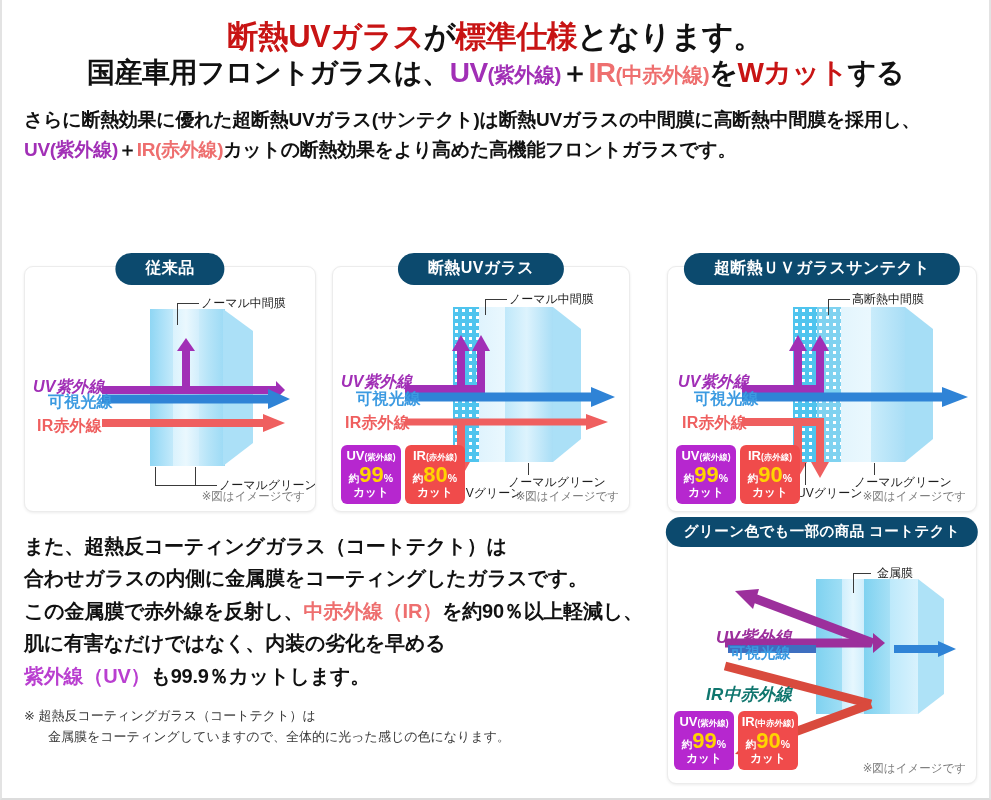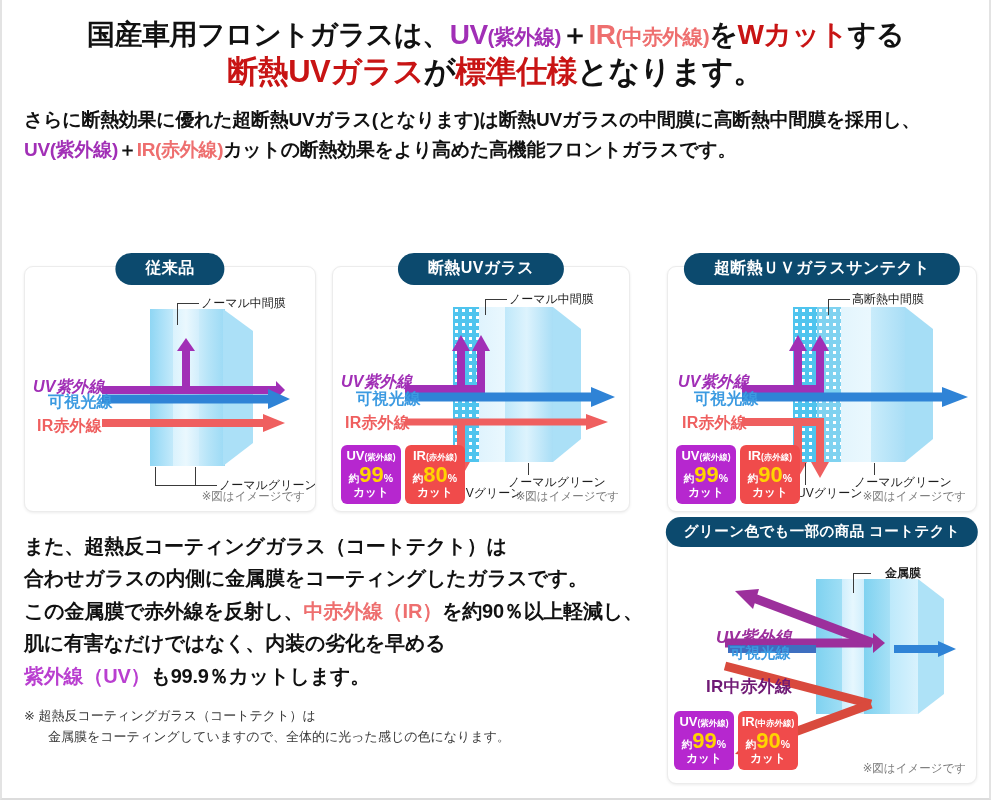--- a/index.html
+++ b/index.html
@@ -141,30 +141,30 @@
   .bnote .ln2{display:block;padding-left:24px;}
 
   svg{display:block;overflow:visible;}
 </style>
 </head>
 <body>
 
 <div id="page">
 
   <div class="headline">
+    <span class="ln hl2">
+      <span class="k-red">断熱UVガラス</span><span class="k-black">が</span><span class="k-red">標準仕様</span><span class="k-black">となります。</span>
+    </span>
     <span class="ln hl1">
       <span class="k-black">国産車用フロントガラスは、</span><span class="k-purple">UV</span><span class="k-purple sm">(紫外線)</span><span class="plus">＋</span><span class="k-salmon">IR</span><span class="k-salmon sm">(中赤外線)</span><span class="k-black">を</span><span class="k-red">Wカット</span><span class="k-black">する</span>
     </span>
-    <span class="ln hl2">
-      <span class="k-red">断熱UVガラス</span><span class="k-black">が</span><span class="k-red">標準仕様</span><span class="k-black">となります。</span>
-    </span>
   </div>
 
   <div class="para">
-    <span class="ln">さらに断熱効果に優れた超断熱UVガラス(となります)は断熱UVガラスの中間膜に高断熱中間膜を採用し、</span><br>
+    <span class="ln">さらに断熱効果に優れた超断熱UVガラス(サンテクト)は断熱UVガラスの中間膜に高断熱中間膜を採用し、</span><br>
     <span class="uvp">UV(紫外線)</span><span>＋</span><span class="irs">IR(赤外線)</span><span>カットの断熱効果をより高めた高機能フロントガラスです。</span>
   </div>
 
 
   <div class="panels">
 
     <div class="panel" id="panel-1">
       <div class="pill">従来品</div>
       <div class="fig">
 
@@ -371,25 +371,25 @@
       </svg>
 
       <svg style="position:absolute;left:55px;top:125px;" width="165" height="105" viewBox="0 0 165 105">
         <path d="M2,10 L148,48" stroke="#d94a3d" stroke-width="9" fill="none"></path>
         <path d="M148,48 L28,92" stroke="#d94a3d" stroke-width="9" fill="none"></path>
         <polygon points="30,80 12,98 36,100" fill="#d94a3d"></polygon>
       </svg>
 
       <div class="alab lab-uv" style="left:48px;top:95px;font-size:17px;color:#9c2f9c;">UV紫外線</div>
       <div class="alab lab-vis" style="left:62px;top:113px;font-size:15px;">可視光線</div>
-      <div class="alab lab-ir" style="left:38px;top:144px;font-size:17px;color:#701a75;">IR中赤外線</div>
+      <div class="alab lab-ir" style="left:38px;top:152px;font-size:17px;color:#0f766e;font-style:italic;">IR中赤外線</div>
 
       <div class="lline" style="left:185px;top:42px;width:1px;height:20px;"></div>
       <div class="lline" style="left:185px;top:42px;width:18px;height:1px;"></div>
-      <div class="leader" style="left:217px;top:34px;font-weight:bold;">金属膜</div>
+      <div class="leader" style="left:209px;top:34px;">金属膜</div>
 
       <div class="badges" style="left:6px;top:180px;">
         <div class="badge b-uv">
           <span class="bt"><span>UV</span><span class="tiny">(紫外線)</span></span>
           <span class="bn"><span class="pre">約</span><span class="num">99</span><span class="pct">%</span></span>
           <span class="bc">カット</span>
         </div>
         <div class="badge b-ir">
           <span class="bt"><span>IR</span><span class="tiny">(中赤外線)</span></span>
           <span class="bn"><span class="pre">約</span><span class="num">90</span><span class="pct">%</span></span>

